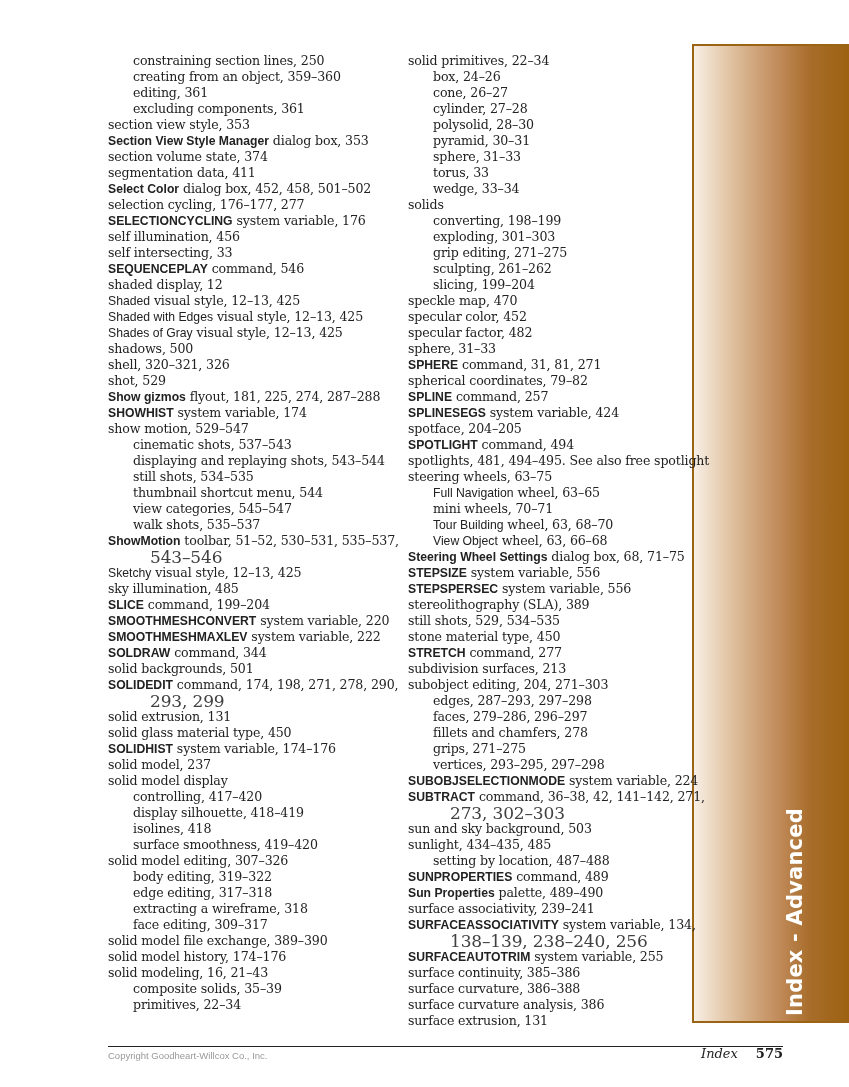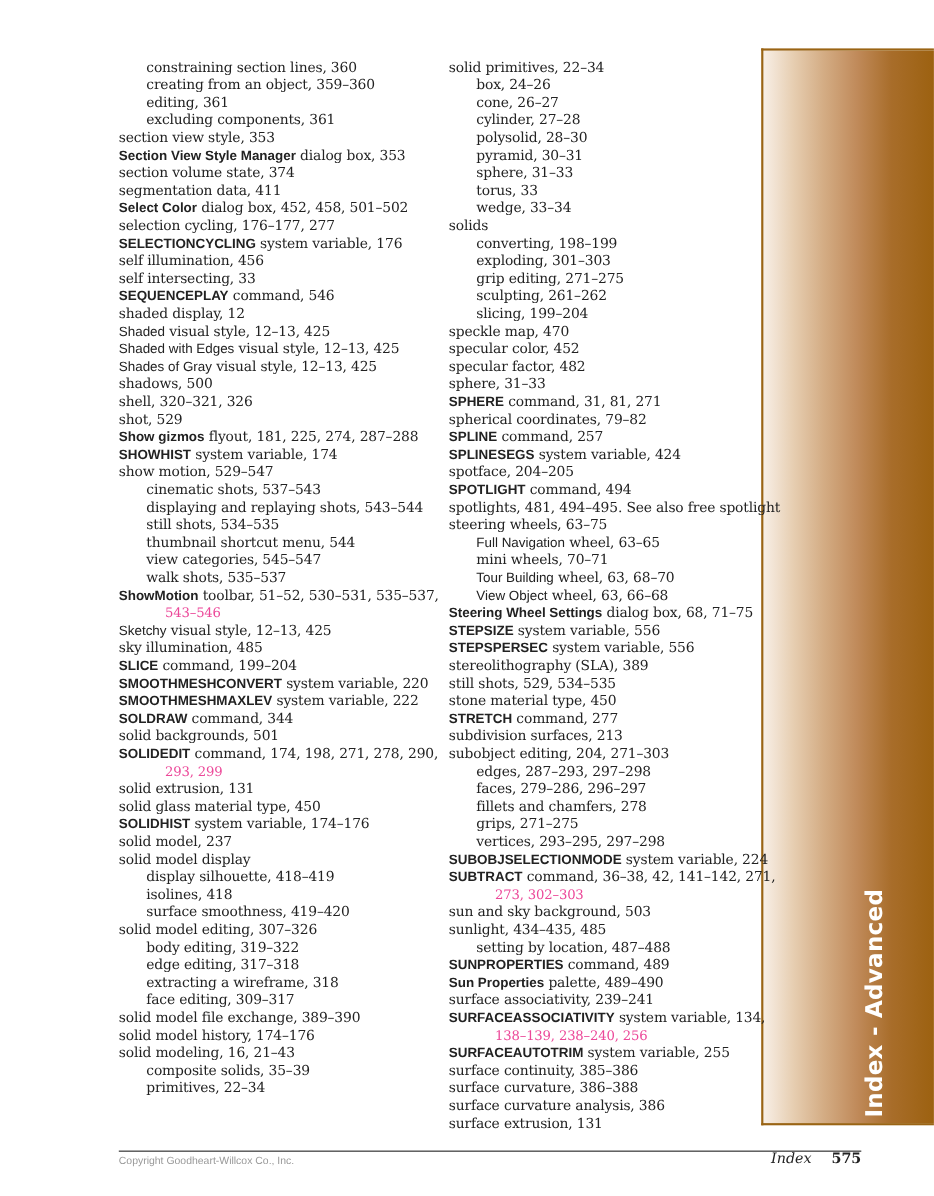--- a/index.html
+++ b/index.html
@@ -5,40 +5,40 @@
   html, body { margin:0; padding:0; background:#ffffff; }
   body { width:849px; height:1087px; position:relative; overflow:hidden; }
   .col { position:absolute; top:53px; width:290px; }
   .col.left { left:108px; }
   .col.right { left:408px; }
   .entry { font-family:"DejaVu Serif","Liberation Serif",serif; font-size:12.6px; line-height:16px; color:#222; white-space:nowrap; letter-spacing:-0.15px; }
   .entry.sub { padding-left:25px; }
   .entry .b { font-family:"Liberation Sans","DejaVu Sans",sans-serif; font-weight:bold; font-size:12.2px; letter-spacing:0; }
   .entry .s { font-family:"Liberation Sans","DejaVu Sans",sans-serif; font-size:12.2px; letter-spacing:0; }
   .entry .i { }
-  .cont { font-family:"DejaVu Serif","Liberation Serif",serif; font-size:12px; line-height:16px; color:#ec4899; padding-left:42px; white-space:nowrap; letter-spacing:-0.15px; }
+  .cont { font-family:"DejaVu Serif","Liberation Serif",serif; font-size:17px; line-height:16px; color:#404040; padding-left:42px; white-space:nowrap; letter-spacing:-0.15px; }
   .tab { position:absolute; left:692px; top:44px; width:157px; height:979px;
          background:linear-gradient(to right,#f8efe6 0%,#e6cdb0 18%,#d4ad85 35%,#c08a5a 55%,#a86d2a 75%,#9c6110 100%);
          border-left:2px solid #9a6414; border-top:2px solid #9a6414; border-bottom:2px solid #9a6414; box-sizing:border-box; }
   .tab-label { position:absolute; left:783px; top:1016px; transform-origin:0 0; transform:rotate(-90deg);
                font-family:"DejaVu Sans","Liberation Sans",sans-serif; font-weight:bold; font-size:21px; color:#ffffff; white-space:nowrap; letter-spacing:0.2px; }
   .footer-rule { position:absolute; left:108px; top:1046px; width:675px; height:1px; background:#222; }
   .copyright { position:absolute; left:108px; top:1050px; font-family:"Liberation Sans","DejaVu Sans",sans-serif; font-size:9.5px; color:#999; }
   .footer-right { position:absolute; right:66px; top:1046px; font-family:"DejaVu Serif","Liberation Serif",serif; font-size:13px; color:#222; }
   .footer-right .sec { font-style:italic; margin-right:18px;text-align:right; }
   .footer-right .pg { font-weight:bold; }
 </style>
 </head>
 <body>
 
 <div class="tab"></div>
 <div class="tab-label">Index - Advanced</div>
 
 <div class="col left" id="col-left">
-    <div class="entry sub"><span>constraining section lines, 360</span></div>
+    <div class="entry sub"><span>constraining section lines, 250</span></div>
     <div class="entry sub"><span>creating from an object, 359–360</span></div>
     <div class="entry sub"><span>editing, 361</span></div>
     <div class="entry sub"><span>excluding components, 361</span></div>
     <div class="entry"><span>section view style, 353</span></div>
     <div class="entry"><span class="b">Section View Style Manager</span><span> dialog box, 353</span></div>
     <div class="entry"><span>section volume state, 374</span></div>
     <div class="entry"><span>segmentation data, 411</span></div>
     <div class="entry"><span class="b">Select Color</span><span> dialog box, 452, 458, 501–502</span></div>
     <div class="entry"><span>selection cycling, 176–177, 277</span></div>
     <div class="entry"><span class="b">SELECTIONCYCLING</span><span> system variable, 176</span></div>
@@ -70,20 +70,21 @@
     <div class="entry"><span class="b">SMOOTHMESHMAXLEV</span><span> system variable, 222</span></div>
     <div class="entry"><span class="b">SOLDRAW</span><span> command, 344</span></div>
     <div class="entry"><span>solid backgrounds, 501</span></div>
     <div class="entry"><span class="b">SOLIDEDIT</span><span> command, 174, 198, 271, 278, 290,</span></div>
     <div class="cont">293, 299</div>
     <div class="entry"><span>solid extrusion, 131</span></div>
     <div class="entry"><span>solid glass material type, 450</span></div>
     <div class="entry"><span class="b">SOLIDHIST</span><span> system variable, 174–176</span></div>
     <div class="entry"><span>solid model, 237</span></div>
     <div class="entry"><span>solid model display</span></div>
+    <div class="entry sub"><span>controlling, 417–420</span></div>
     <div class="entry sub"><span>display silhouette, 418–419</span></div>
     <div class="entry sub"><span>isolines, 418</span></div>
     <div class="entry sub"><span>surface smoothness, 419–420</span></div>
     <div class="entry"><span>solid model editing, 307–326</span></div>
     <div class="entry sub"><span>body editing, 319–322</span></div>
     <div class="entry sub"><span>edge editing, 317–318</span></div>
     <div class="entry sub"><span>extracting a wireframe, 318</span></div>
     <div class="entry sub"><span>face editing, 309–317</span></div>
     <div class="entry"><span>solid model file exchange, 389–390</span></div>
     <div class="entry"><span>solid model history, 174–176</span></div>

